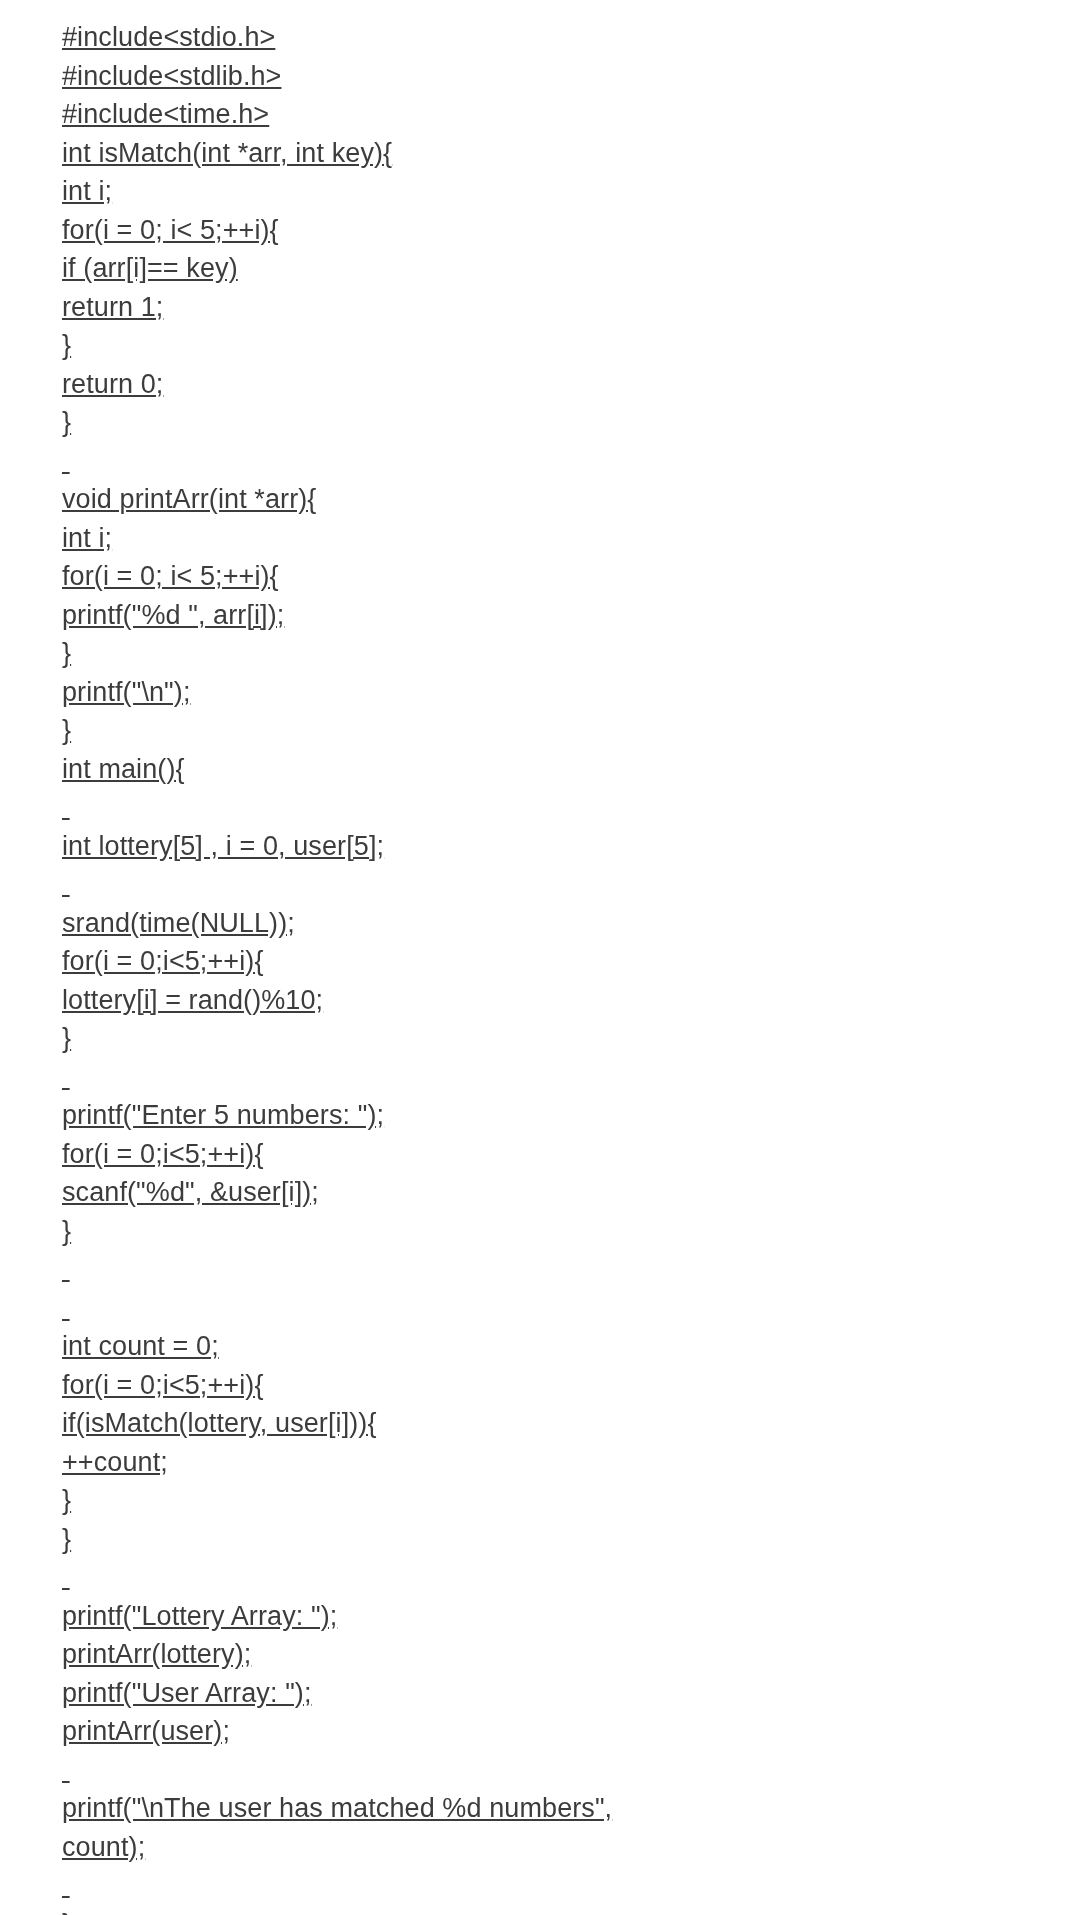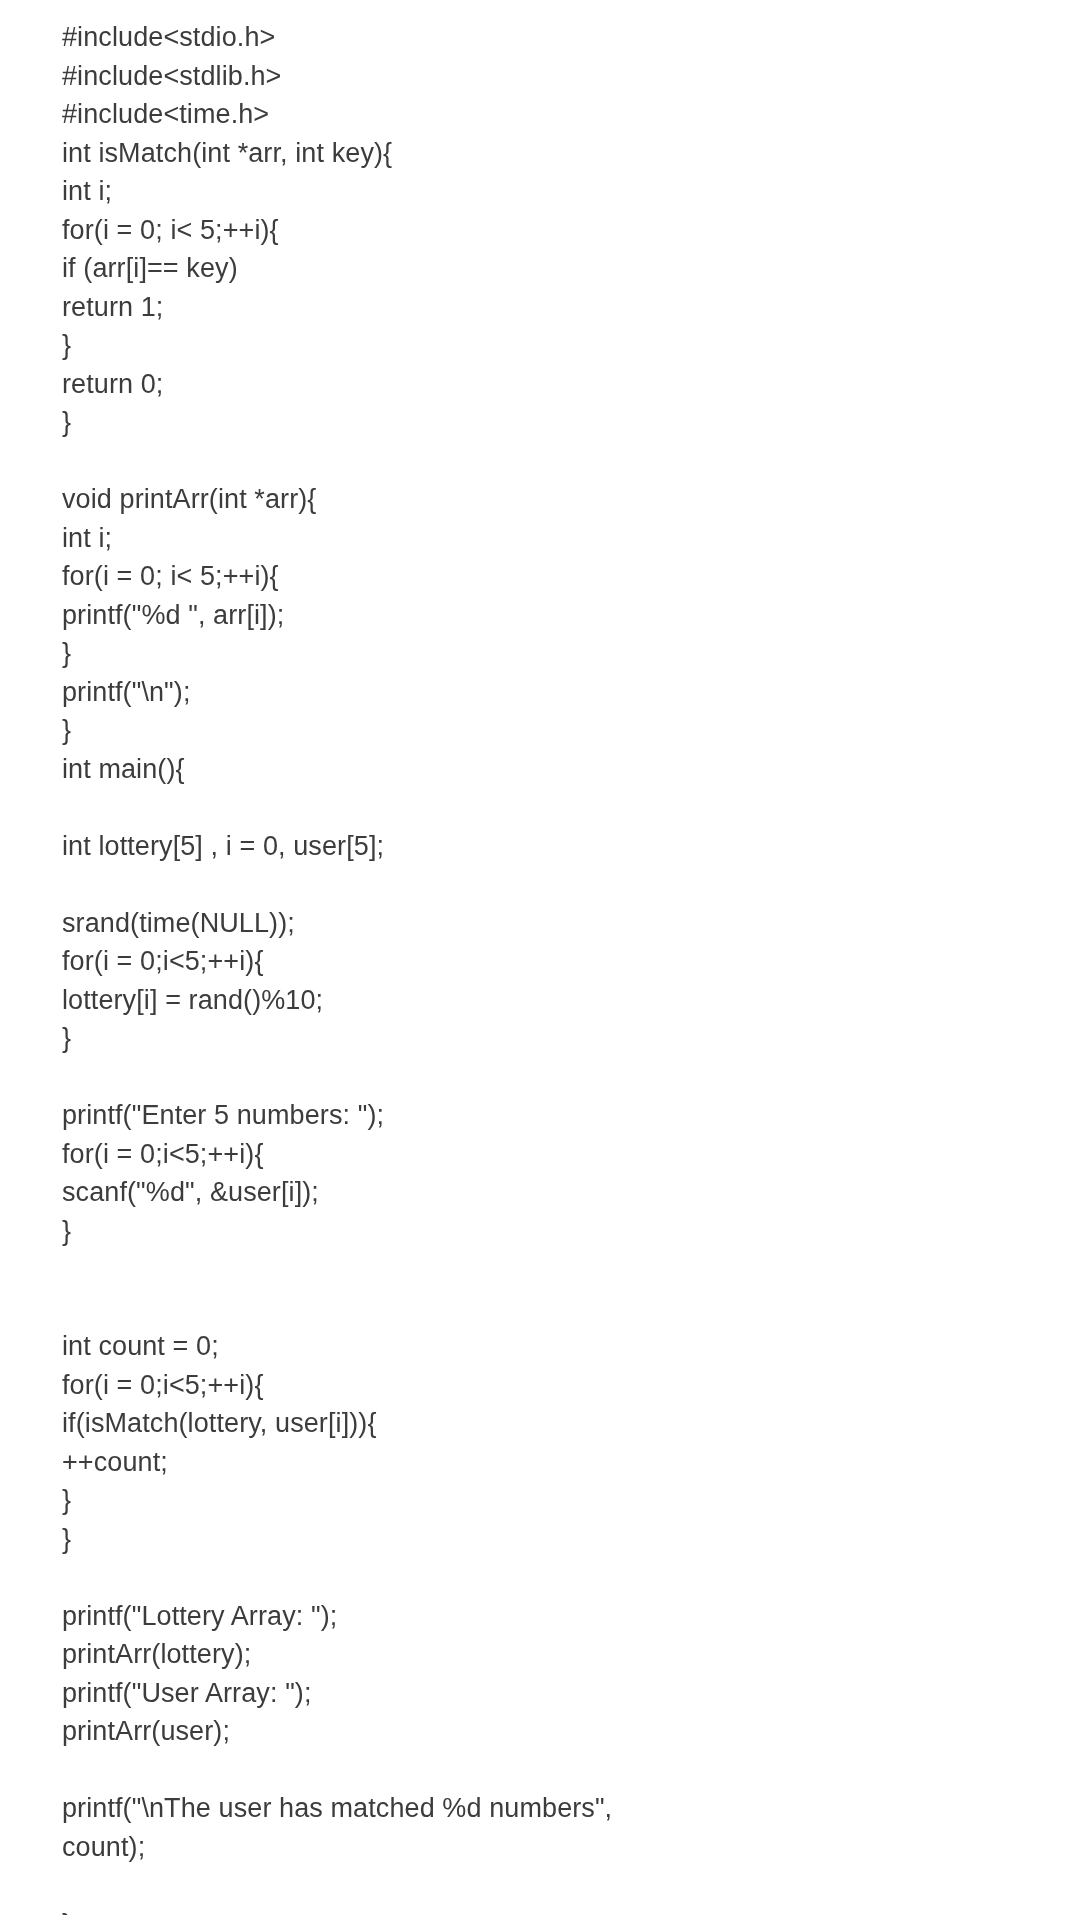--- a/index.html
+++ b/index.html
@@ -24,20 +24,21 @@
     font-family: "Liberation Sans", sans-serif;
     font-size: 27px;
     line-height: 38.5px;
     white-space: pre-wrap;
     word-break: break-word;
     letter-spacing: 0.1px;
   }
   .code-line {
     min-height: 38.5px;
     white-space: pre-wrap;
+    text-decoration: underline;
   }
   .code-line.blank {
     min-height: 38.5px;
   }
 </style>
 </head>
 <body>
 
 <div class="page">
   <div class="code-block" style="color: rgb(60, 60, 60);"><div class="code-line">#include&lt;stdio.h&gt;</div><div class="code-line">#include&lt;stdlib.h&gt;</div><div class="code-line">#include&lt;time.h&gt;</div><div class="code-line">int isMatch(int *arr, int key){</div><div class="code-line">int i;</div><div class="code-line">for(i = 0; i&lt; 5;++i){</div><div class="code-line">if (arr[i]== key)</div><div class="code-line">return 1;</div><div class="code-line">}</div><div class="code-line">return 0;</div><div class="code-line">}</div><div class="code-line blank">&nbsp;</div><div class="code-line">void printArr(int *arr){</div><div class="code-line">int i;</div><div class="code-line">for(i = 0; i&lt; 5;++i){</div><div class="code-line">printf("%d ", arr[i]);</div><div class="code-line">}</div><div class="code-line">printf("\n");</div><div class="code-line">}</div><div class="code-line">int main(){</div><div class="code-line blank">&nbsp;</div><div class="code-line">int lottery[5] , i = 0, user[5];</div><div class="code-line blank">&nbsp;</div><div class="code-line">srand(time(NULL));</div><div class="code-line">for(i = 0;i&lt;5;++i){</div><div class="code-line">lottery[i] = rand()%10;</div><div class="code-line">}</div><div class="code-line blank">&nbsp;</div><div class="code-line">printf("Enter 5 numbers: ");</div><div class="code-line">for(i = 0;i&lt;5;++i){</div><div class="code-line">scanf("%d", &amp;user[i]);</div><div class="code-line">}</div><div class="code-line blank">&nbsp;</div><div class="code-line blank">&nbsp;</div><div class="code-line">int count = 0;</div><div class="code-line">for(i = 0;i&lt;5;++i){</div><div class="code-line">if(isMatch(lottery, user[i])){</div><div class="code-line">++count;</div><div class="code-line">}</div><div class="code-line">}</div><div class="code-line blank">&nbsp;</div><div class="code-line">printf("Lottery Array: ");</div><div class="code-line">printArr(lottery);</div><div class="code-line">printf("User Array: ");</div><div class="code-line">printArr(user);</div><div class="code-line blank">&nbsp;</div><div class="code-line">printf("\nThe user has matched %d numbers",</div><div class="code-line">count);</div><div class="code-line blank">&nbsp;</div><div class="code-line">}</div></div>

